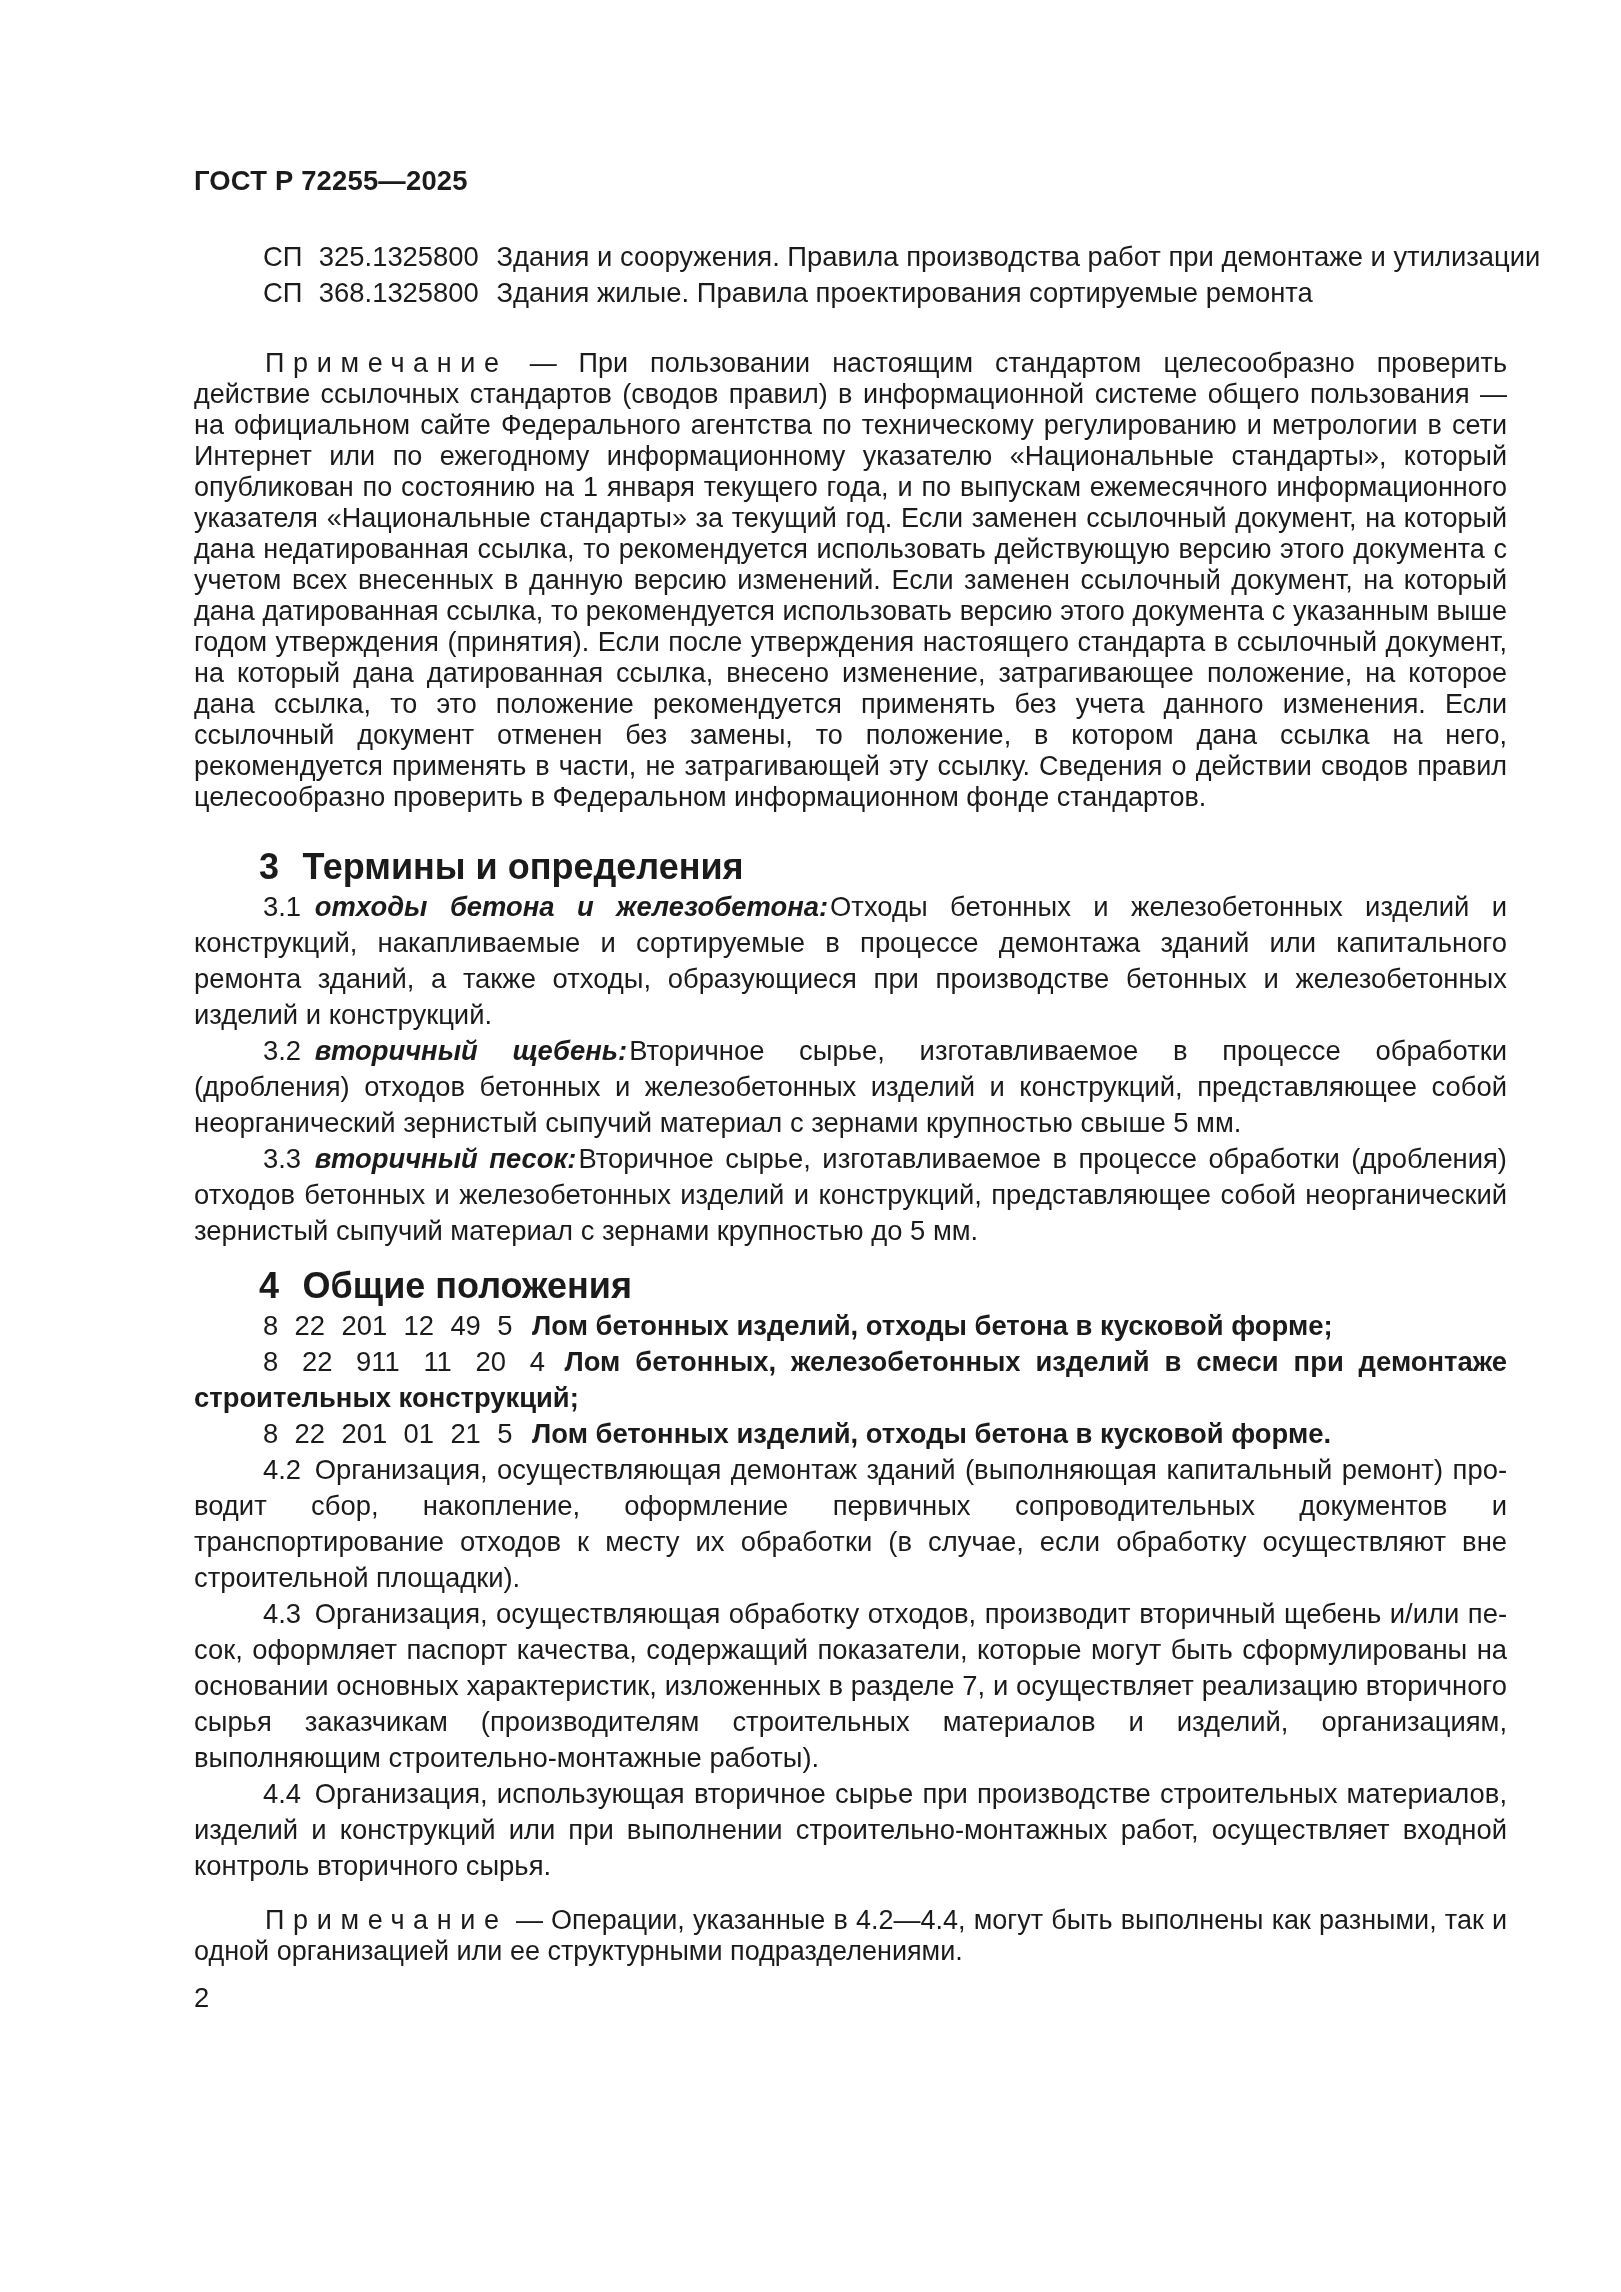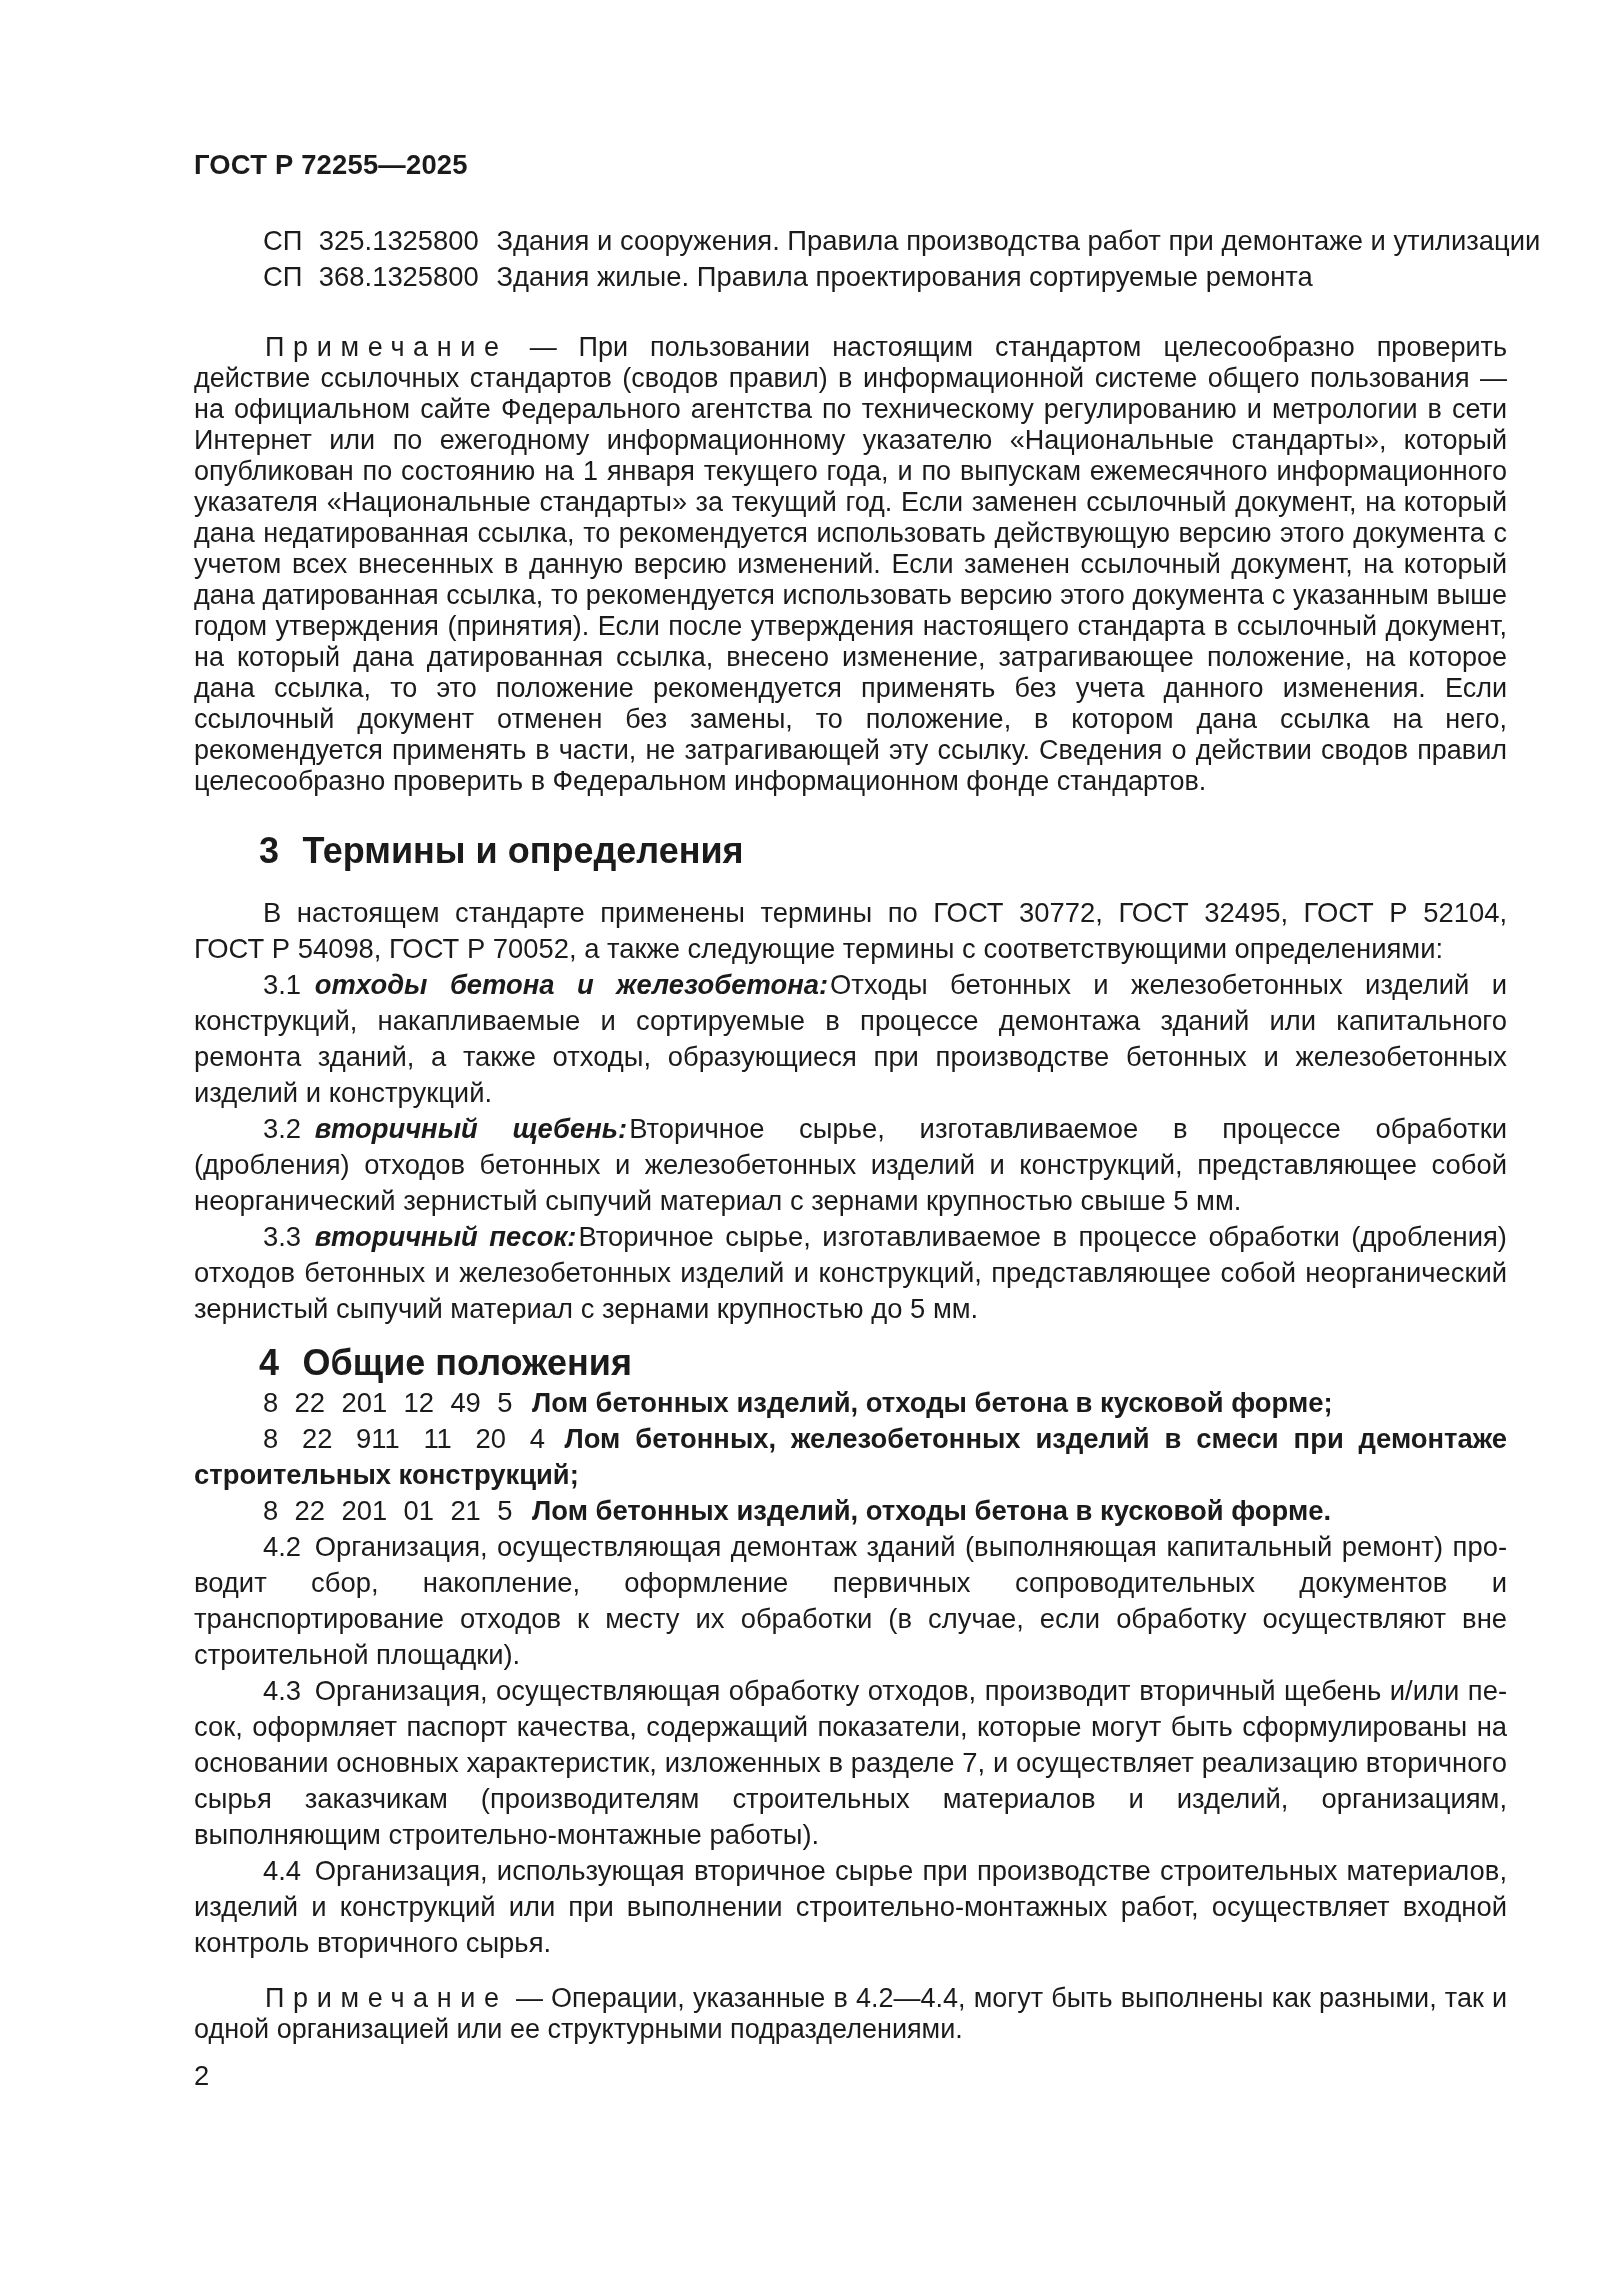--- a/index.html
+++ b/index.html
@@ -8,21 +8,21 @@
     width: 1621px;
     height: 2293px;
     background: #ffffff;
     color: #1b1b1b;
     font-family: "Liberation Sans", "DejaVu Sans", sans-serif;
     overflow: hidden;
   }
   .content {
     position: absolute;
     left: 194px;
-    top: 0;
+    top: 16px;
     width: 1313px;
   }
   .running-header {
     margin-top: 149px;
     font-size: 27.4px;
     line-height: 31px;
     font-weight: bold;
     letter-spacing: 0.2px;
   }
   .refs { margin-top: 43px; }
@@ -90,21 +90,20 @@
 
     <div class="refs">
       <p class="ref-line"><span class="ref-code">СП 325.1325800</span><span class="ref-title">Здания и сооружения. Правила производства работ при демонтаже и утилизации</span></p>
       <p class="ref-line"><span class="ref-code">СП 368.1325800</span><span class="ref-title">Здания жилые. Правила проектирования сортируемые ремонта</span></p>
     </div>
 
     <p class="note note1"><span class="note-label">Примечание</span> <span class="note-text">— При пользовании настоящим стандартом целесообразно проверить действие ссылочных стандартов (сводов правил) в информационной системе общего пользования — на официальном сайте Федераль­ного агентства по техническому регулированию и метрологии в сети Интернет или по ежегодному информацион­ному указателю «Национальные стандарты», который опубликован по состоянию на 1&nbsp;января текущего года, и по выпускам ежемесячного информационного указателя «Национальные стандарты» за текущий год. Если заменен ссылочный документ, на который дана недатированная ссылка, то рекомендуется использовать действующую вер­сию этого документа с учетом всех внесенных в данную версию изменений. Если заменен ссылочный документ, на который дана датированная ссылка, то рекомендуется использовать версию этого документа с указанным выше годом утверждения (принятия). Если после утверждения настоящего стандарта в ссылочный документ, на который дана датированная ссылка, внесено изменение, затрагивающее положение, на которое дана ссылка, то это поло­жение рекомендуется применять без учета данного изменения. Если ссылочный документ отменен без замены, то положение, в котором дана ссылка на него, рекомендуется применять в части, не затрагивающей эту ссылку. Све­дения о действии сводов правил целесообразно проверить в Федеральном информационном фонде стандартов.</span></p>
 
     <h2 class="h2-s3"><span>3</span><span class="h-title">Термины и определения</span></h2>
 
-    <p class="para intro">В настоящем стандарте применены термины по ГОСТ&nbsp;30772, ГОСТ&nbsp;32495, ГОСТ&nbsp;Р&nbsp;52104, ГОСТ&nbsp;Р&nbsp;54098, ГОСТ&nbsp;Р&nbsp;70052, а также следующие термины с соответствующими определениями:</p>
 
     <p class="para"><span class="p-num">3.1</span><span class="p-term">отходы бетона и железобетона:</span><span>Отходы бетонных и железобетонных изделий и конструк­ций, накапливаемые и сортируемые в процессе демонтажа зданий или капитального ремонта зданий, а также отходы, образующиеся при производстве бетонных и железобетонных изделий и конструкций.</span></p>
 
     <p class="para"><span class="p-num">3.2</span><span class="p-term">вторичный щебень:</span><span>Вторичное сырье, изготавливаемое в процессе обработки (дробления) отходов бетонных и железобетонных изделий и конструкций, представляющее собой неорганический зернистый сыпучий материал с зернами крупностью свыше 5&nbsp;мм.</span></p>
 
     <p class="para"><span class="p-num">3.3</span><span class="p-term">вторичный песок:</span><span>Вторичное сырье, изготавливаемое в процессе обработки (дробления) отходов бетонных и железобетонных изделий и конструкций, представляющее собой неорганический зернистый сыпучий материал с зернами крупностью до 5&nbsp;мм.</span></p>
 
     <h2 class="h2-s4"><span>4</span><span class="h-title">Общие положения</span></h2>
 
 

